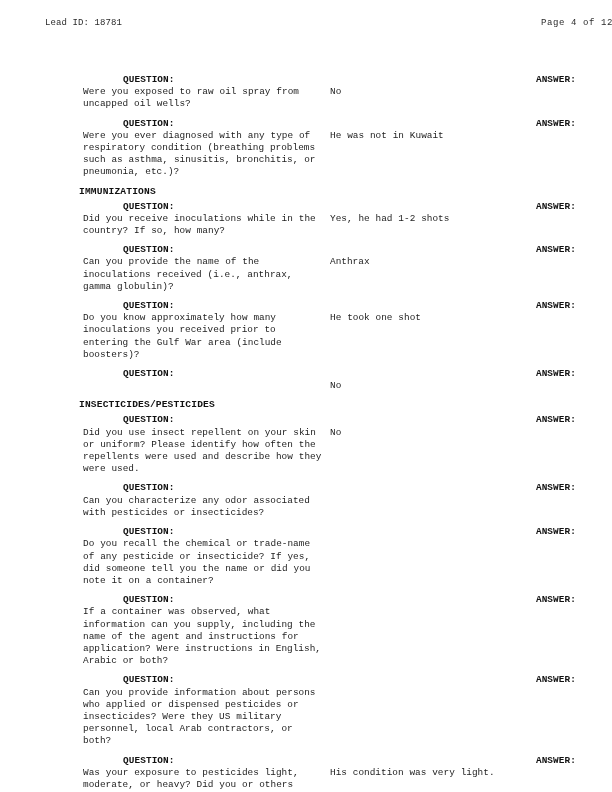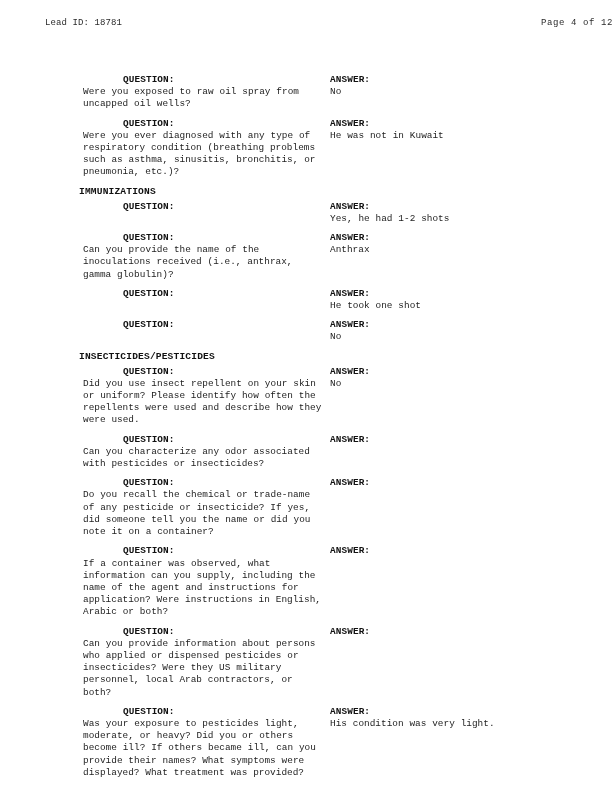--- a/index.html
+++ b/index.html
@@ -87,20 +87,21 @@
   .label {
     font-size: 9.4px;
     font-weight: bold;
     line-height: 12.2px;
     letter-spacing: 0.1px;
     color: #111;
     padding-left: 40px;
   }
   .label.answer-label {
     padding-left: 2px;
+    text-align: right;
   }
   .body-text {
     font-size: 9.4px;
     line-height: 12.2px;
     color: #1c1c1c;
     letter-spacing: 0.02px;
     word-spacing: 0.2px;
   }
   .a-col .body-text {
     padding-left: 2px;
@@ -134,39 +135,41 @@
         </div>
         <div class="a-col">
           <div class="label answer-label">ANSWER:</div>
           <div class="body-text">He was not in Kuwait</div>
         </div>
       </div>
       <div class="section-heading">IMMUNIZATIONS</div>
       <div class="qa-block">
         <div class="q-col">
           <div class="label">QUESTION:</div>
+          <div class="body-text">Did you receive inoculations while in the country?  If so, how many?</div>
         </div>
         <div class="a-col">
           <div class="label answer-label">ANSWER:</div>
           <div class="body-text">Yes, he had 1-2 shots</div>
         </div>
       </div>
       <div class="qa-block">
         <div class="q-col">
           <div class="label">QUESTION:</div>
           <div class="body-text">Can you provide the name of the inoculations received (i.e., anthrax, gamma globulin)?</div>
         </div>
         <div class="a-col">
           <div class="label answer-label">ANSWER:</div>
           <div class="body-text">Anthrax</div>
         </div>
       </div>
       <div class="qa-block">
         <div class="q-col">
           <div class="label">QUESTION:</div>
+          <div class="body-text">Do you know approximately how many inoculations you received prior to entering the Gulf War area (include boosters)?</div>
         </div>
         <div class="a-col">
           <div class="label answer-label">ANSWER:</div>
           <div class="body-text">He took one shot</div>
         </div>
       </div>
       <div class="qa-block">
         <div class="q-col">
           <div class="label">QUESTION:</div>
         </div>

